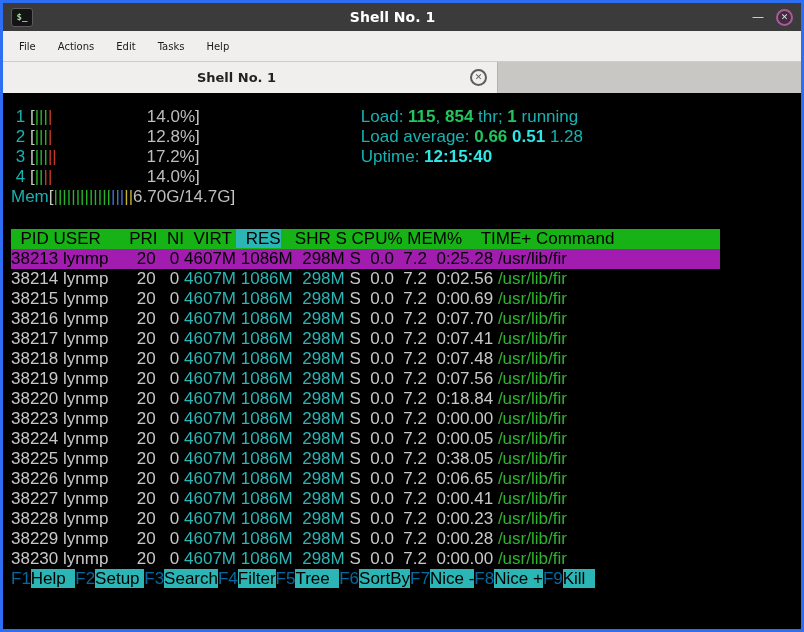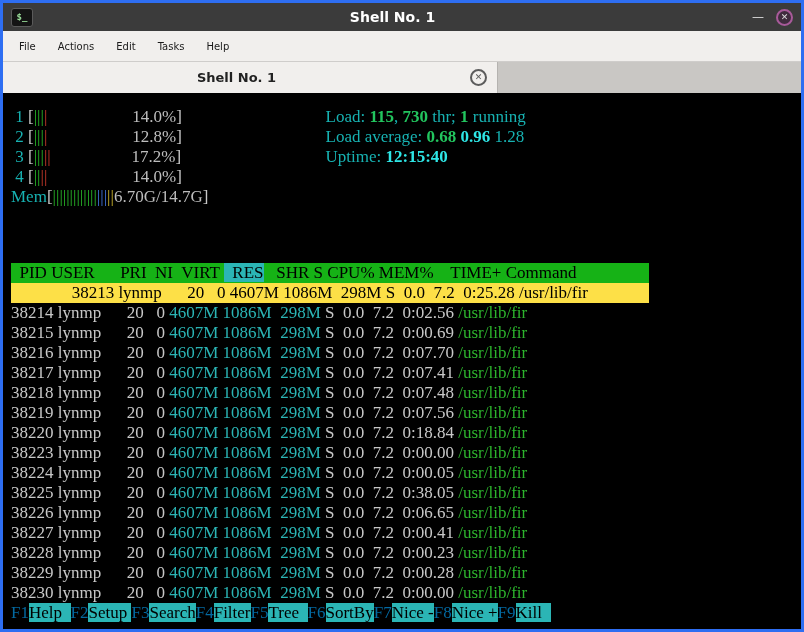--- a/index.html
+++ b/index.html
@@ -23,35 +23,35 @@
 
   
   .tabbar{height:31px;background:#c9c7c4;display:flex;flex:0 0 auto;}
   .tab{width:494px;background:#f1efed;display:flex;align-items:center;border-right:1px solid #b5b3b0;}
   .tab-label{flex:1;text-align:center;font-weight:bold;font-size:13px;color:#222222;}
   .tab-close{width:17px;height:17px;border-radius:50%;border:2px solid #5c5c5c;color:#5c5c5c;font-size:9px;
              line-height:13px;text-align:center;box-sizing:border-box;margin-right:10px;font-weight:bold;}
 
   
   .terminal{flex:1;background:#000000;position:relative;padding:14px 0 0 8px;
-            font-family:Liberation Serif, serif;font-size:17px;line-height:20px;color:#c8c8c8;overflow:hidden;}
+            font-family:Liberation Sans, sans-serif;font-size:17px;line-height:20px;color:#c8c8c8;overflow:hidden;}
   .tline,.trow,.hdr,.fnbar{white-space:pre;}
   .c{color:#17b2b2}
   .bw{color:#22c55e;font-weight:bold}
   .bc{color:#2ee6e6;font-weight:bold}
   .f{color:#c8c8c8}
   .mt{color:#bdbdbd}
   .teal{color:#2bb5b5}
   .green{color:#2db42d}
   #stats{position:absolute;top:14px;left:calc(8px + 37ch);}
-  #table{margin-top:56px;}
+  #table{margin-top:22px;}
   .hdr{width:75ch;background:#16b216;color:#000000;}
   .hdr .sorted{background:#2bb5b5;}
   .trow{width:75ch;color:#c8c8c8;}
-  .selrow{background:#fde047;color:#000000;text-align:center;}
+  .selrow{background:#a21caf;color:#000000;}
   .selrow span{color:#000000;}
   .fnkey{color:#0369a1;}
   .fnlabel{background:#2bb5b5;color:#000000;}
 </style>
 </head>
 <body>
 
 <div class="frame">
   <div class="titlebar">
     <span class="app-icon">$_</span>
@@ -79,22 +79,22 @@
 
   <div class="terminal">
     <div id="meters">
         <div class="tline"><span class="c"> 1 </span><span class="f">[</span><span style="color: rgb(39, 180, 39);">|</span><span style="color: rgb(39, 180, 39);">|</span><span style="color: rgb(39, 180, 39);">|</span><span style="color: rgb(201, 57, 43);">|</span><span class="f">                    </span><span class="mt">14.0%</span><span class="f">]</span></div>
         <div class="tline"><span class="c"> 2 </span><span class="f">[</span><span style="color: rgb(39, 180, 39);">|</span><span style="color: rgb(39, 180, 39);">|</span><span style="color: rgb(39, 180, 39);">|</span><span style="color: rgb(201, 57, 43);">|</span><span class="f">                    </span><span class="mt">12.8%</span><span class="f">]</span></div>
         <div class="tline"><span class="c"> 3 </span><span class="f">[</span><span style="color: rgb(39, 180, 39);">|</span><span style="color: rgb(39, 180, 39);">|</span><span style="color: rgb(39, 180, 39);">|</span><span style="color: rgb(201, 57, 43);">|</span><span style="color: rgb(201, 57, 43);">|</span><span class="f">                   </span><span class="mt">17.2%</span><span class="f">]</span></div>
         <div class="tline"><span class="c"> 4 </span><span class="f">[</span><span style="color: rgb(39, 180, 39);">|</span><span style="color: rgb(39, 180, 39);">|</span><span style="color: rgb(201, 57, 43);">|</span><span style="color: rgb(201, 57, 43);">|</span><span class="f">                    </span><span class="mt">14.0%</span><span class="f">]</span></div>
         <div class="tline"><span class="c">Mem</span><span class="f">[</span><span style="color: rgb(39, 180, 39);">|</span><span style="color: rgb(39, 180, 39);">|</span><span style="color: rgb(39, 180, 39);">|</span><span style="color: rgb(39, 180, 39);">|</span><span style="color: rgb(39, 180, 39);">|</span><span style="color: rgb(39, 180, 39);">|</span><span style="color: rgb(39, 180, 39);">|</span><span style="color: rgb(39, 180, 39);">|</span><span style="color: rgb(39, 180, 39);">|</span><span style="color: rgb(39, 180, 39);">|</span><span style="color: rgb(39, 180, 39);">|</span><span style="color: rgb(39, 180, 39);">|</span><span style="color: rgb(39, 180, 39);">|</span><span style="color: rgb(63, 114, 216);">|</span><span style="color: rgb(63, 114, 216);">|</span><span style="color: rgb(63, 114, 216);">|</span><span style="color: rgb(200, 177, 43);">|</span><span style="color: rgb(200, 177, 43);">|</span><span class="f"></span><span class="mt">6.70G/14.7G</span><span class="f">]</span></div>
       </div>
     <div id="stats">
-        <div class="tline"><span class="c">Load: </span><span class="bw">115</span><span class="c">, </span><span class="bw">730</span><span class="c"> thr; </span><span class="bw">1</span><span class="c"> running</span></div>
-        <div class="tline"><span class="c">Load average: </span><span class="bw">0.68</span><span class="f"> </span><span class="bc">0.96</span><span class="f"> </span><span class="c">1.28</span></div>
+        <div class="tline"><span class="c">Load: </span><span class="bw">115</span><span class="c">, </span><span class="bw">854</span><span class="c"> thr; </span><span class="bw">1</span><span class="c"> running</span></div>
+        <div class="tline"><span class="c">Load average: </span><span class="bw">0.66</span><span class="f"> </span><span class="bc">0.51</span><span class="f"> </span><span class="c">1.28</span></div>
         <div class="tline"><span class="c">Uptime: </span><span class="bc">12:15:40</span></div>
       </div>
     <div id="table">
         <div class="hdr"><span>  PID</span><span> </span><span>USER     </span><span> </span><span>PRI</span><span> </span><span> NI</span><span> </span><span> VIRT</span><span> </span><span class="sorted">  RES</span><span> </span><span>  SHR</span><span> </span><span>S</span><span> </span><span>CPU%</span><span> </span><span>MEM%</span><span> </span><span>   TIME+</span><span> </span><span>Command     </span></div>
         <div class="trow selrow"><span>38213</span><span> </span><span>lynmp    </span><span> </span><span> 20</span><span> </span><span>  0</span><span> </span><span>4607M</span><span> </span><span>1086M</span><span> </span><span> 298M</span><span> </span><span>S</span><span> </span><span> 0.0</span><span> </span><span> 7.2</span><span> </span><span> 0:25.28</span><span> </span><span>/usr/lib/fir</span></div>
         <div class="trow"><span>38214</span><span> </span><span>lynmp    </span><span> </span><span> 20</span><span> </span><span>  0</span><span> </span><span class="teal">4607M</span><span> </span><span class="teal">1086M</span><span> </span><span class="teal"> 298M</span><span> </span><span>S</span><span> </span><span> 0.0</span><span> </span><span> 7.2</span><span> </span><span> 0:02.56</span><span> </span><span class="green">/usr/lib/fir</span></div>
         <div class="trow"><span>38215</span><span> </span><span>lynmp    </span><span> </span><span> 20</span><span> </span><span>  0</span><span> </span><span class="teal">4607M</span><span> </span><span class="teal">1086M</span><span> </span><span class="teal"> 298M</span><span> </span><span>S</span><span> </span><span> 0.0</span><span> </span><span> 7.2</span><span> </span><span> 0:00.69</span><span> </span><span class="green">/usr/lib/fir</span></div>
         <div class="trow"><span>38216</span><span> </span><span>lynmp    </span><span> </span><span> 20</span><span> </span><span>  0</span><span> </span><span class="teal">4607M</span><span> </span><span class="teal">1086M</span><span> </span><span class="teal"> 298M</span><span> </span><span>S</span><span> </span><span> 0.0</span><span> </span><span> 7.2</span><span> </span><span> 0:07.70</span><span> </span><span class="green">/usr/lib/fir</span></div>
         <div class="trow"><span>38217</span><span> </span><span>lynmp    </span><span> </span><span> 20</span><span> </span><span>  0</span><span> </span><span class="teal">4607M</span><span> </span><span class="teal">1086M</span><span> </span><span class="teal"> 298M</span><span> </span><span>S</span><span> </span><span> 0.0</span><span> </span><span> 7.2</span><span> </span><span> 0:07.41</span><span> </span><span class="green">/usr/lib/fir</span></div>
         <div class="trow"><span>38218</span><span> </span><span>lynmp    </span><span> </span><span> 20</span><span> </span><span>  0</span><span> </span><span class="teal">4607M</span><span> </span><span class="teal">1086M</span><span> </span><span class="teal"> 298M</span><span> </span><span>S</span><span> </span><span> 0.0</span><span> </span><span> 7.2</span><span> </span><span> 0:07.48</span><span> </span><span class="green">/usr/lib/fir</span></div>

